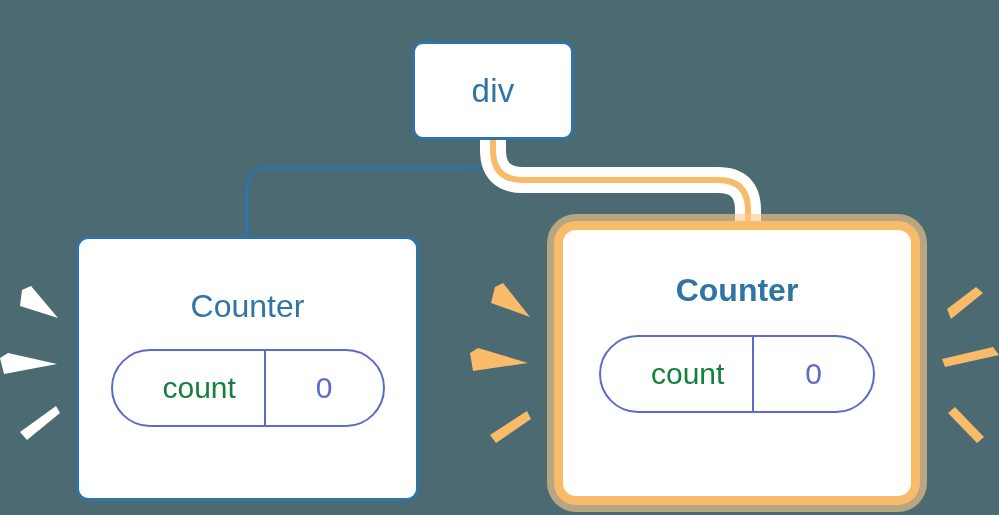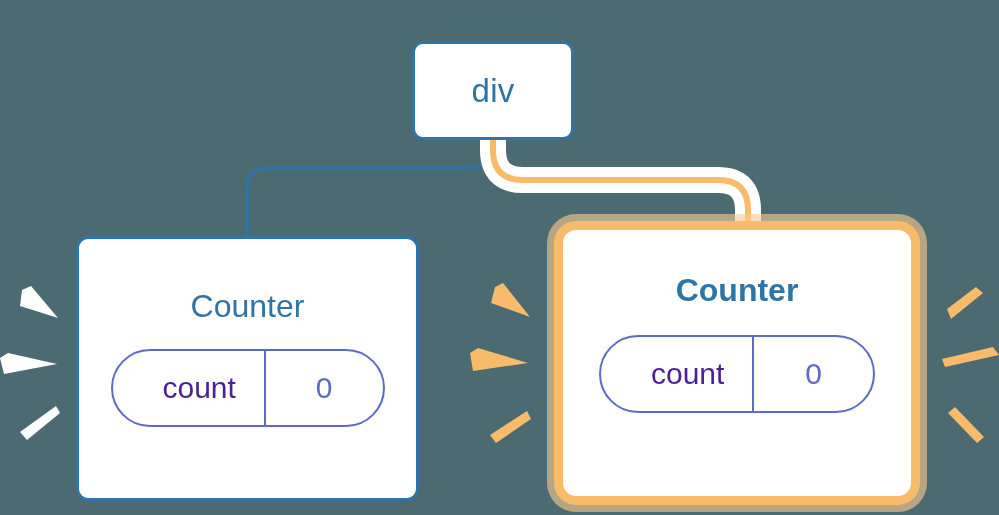--- a/index.html
+++ b/index.html
@@ -104,21 +104,21 @@
   #node-counter-left .state-pill { margin-top: 27px; width: 270px; }
   #node-counter-right .state-pill { margin-top: 29px; width: 272px; }
 
   .pill-key {
     flex: 0 0 auto;
     display: flex;
     align-items: center;
     justify-content: center;
     padding: 0 28px 0 50px;
     font-size: 30px;
-    color: #4c1d95;
+    color: #15803d;
     line-height: 1;
   }
   .pill-divider {
     width: 2px;
     background: #5c6bc8;
     flex: 0 0 auto;
   }
   .pill-value {
     flex: 1 1 auto;
     display: flex;

